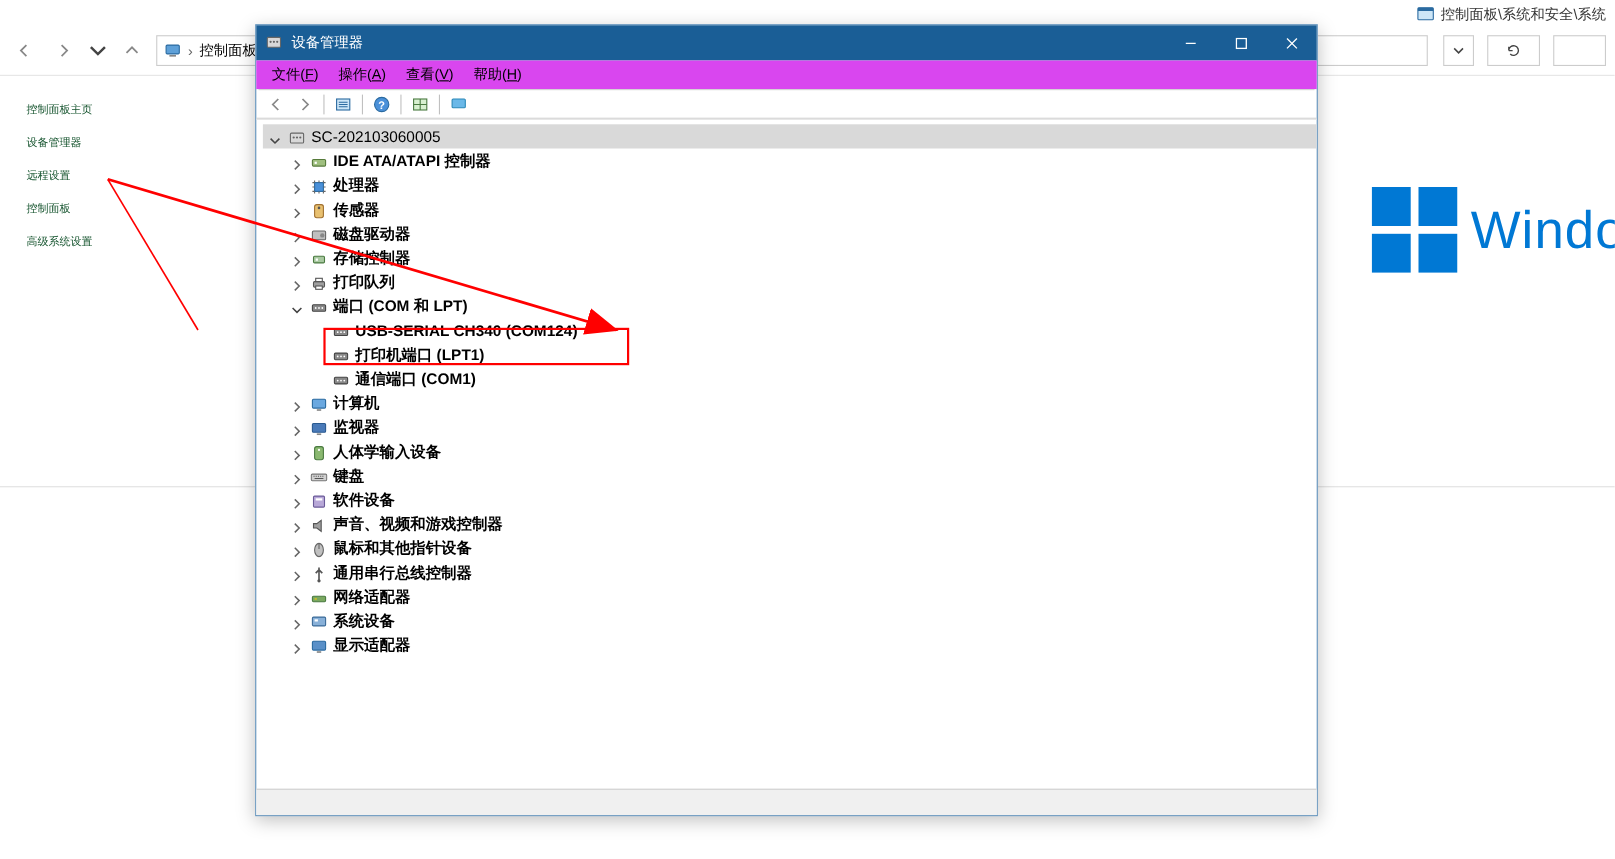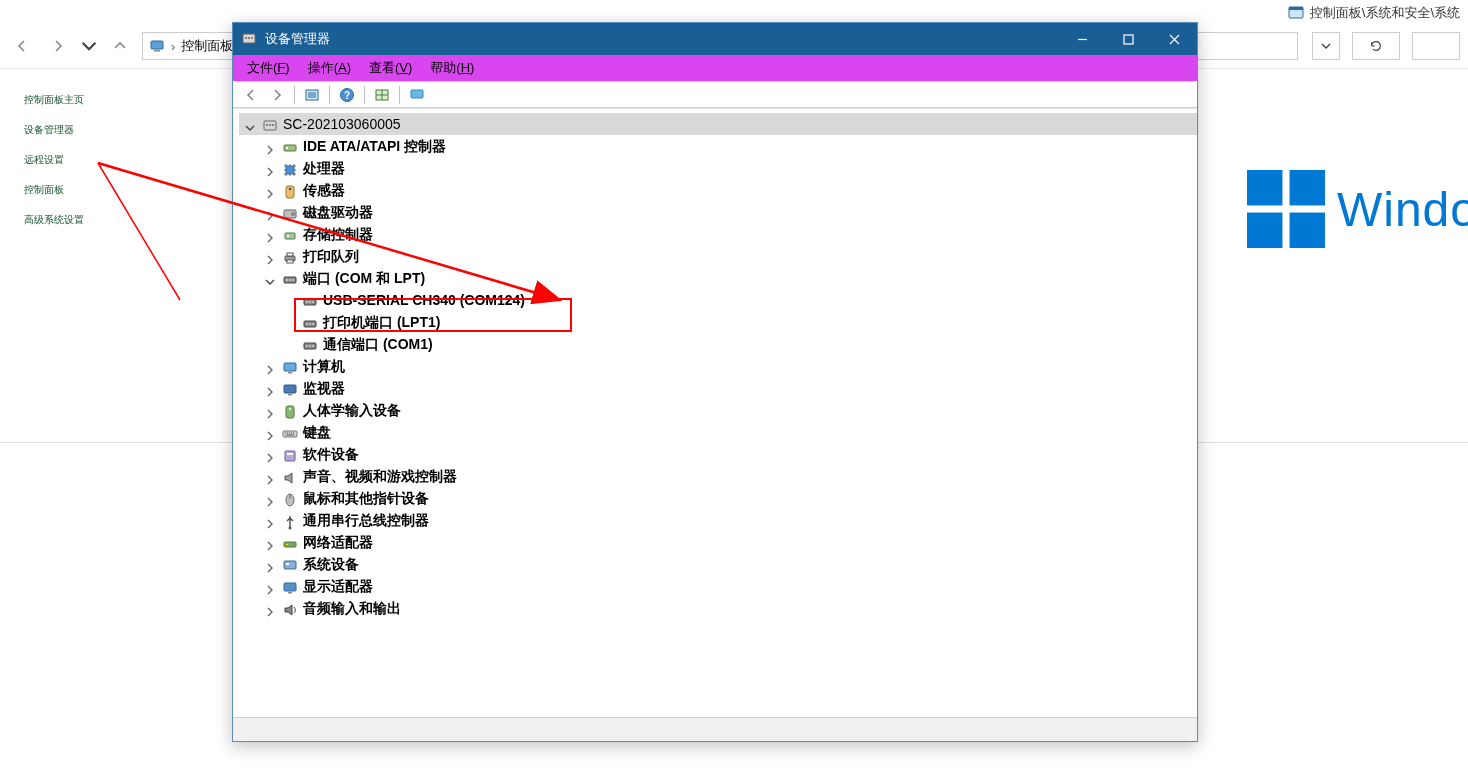--- a/index.html
+++ b/index.html
@@ -611,33 +611,20 @@
                 <use href="#i-chev-r"></use>
               </svg>
             </span>
             <span class="dev-ico">
               <svg>
                 <use href="#i-display"></use>
               </svg>
             </span>
             <span>显示适配器</span>
           </div>
-          <div class="dm-row ind-1">
-            <span class="exp">
-              <svg>
-                <use href="#i-chev-r"></use>
-              </svg>
-            </span>
-            <span class="dev-ico">
-              <svg>
-                <use href="#i-audio"></use>
-              </svg>
-            </span>
-            <span>音频输入和输出</span>
-          </div>
         </div>
     </div>
   </div>
 
   <div class="dm-status"></div>
 </div>
 
 <div class="anno-box"></div>
 <svg class="anno-arrow" width="1468" height="781">
   <defs>

